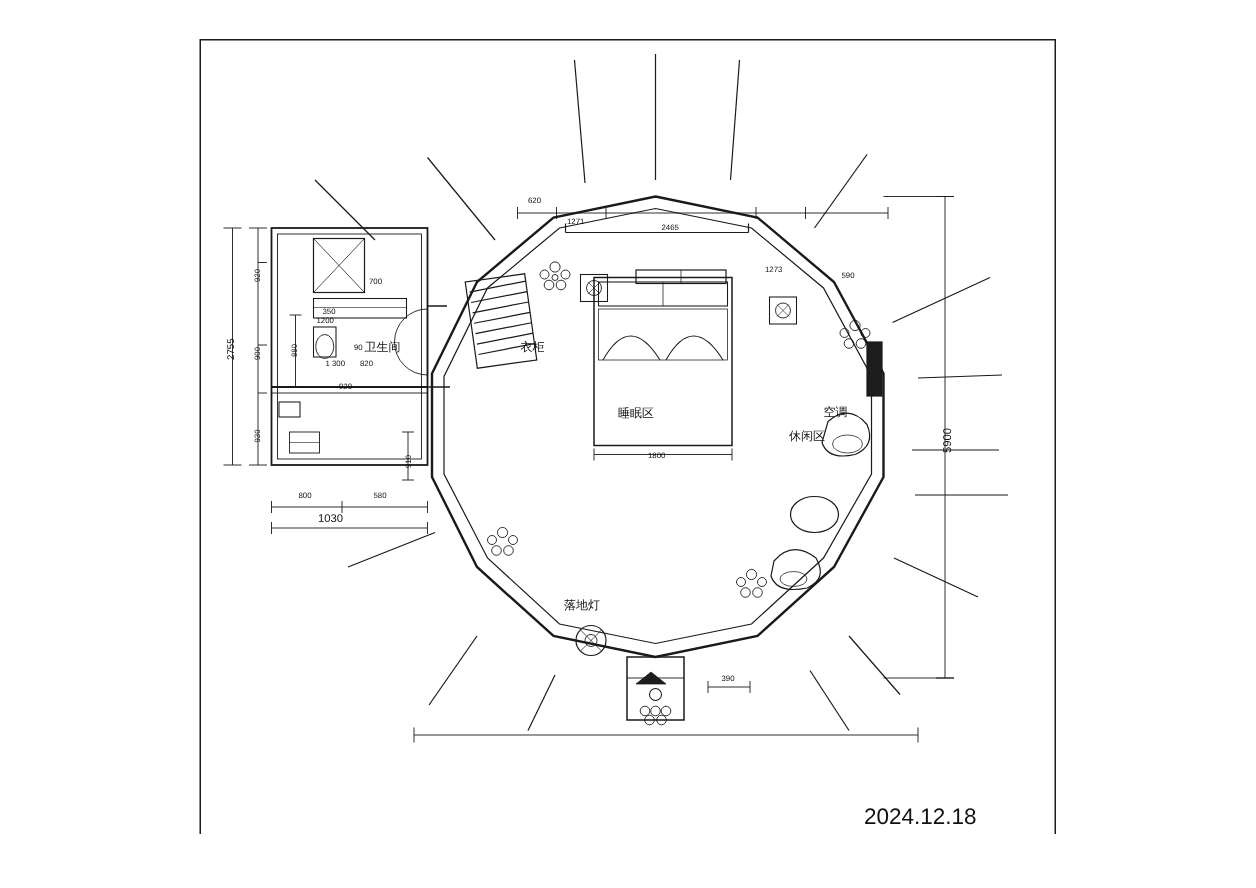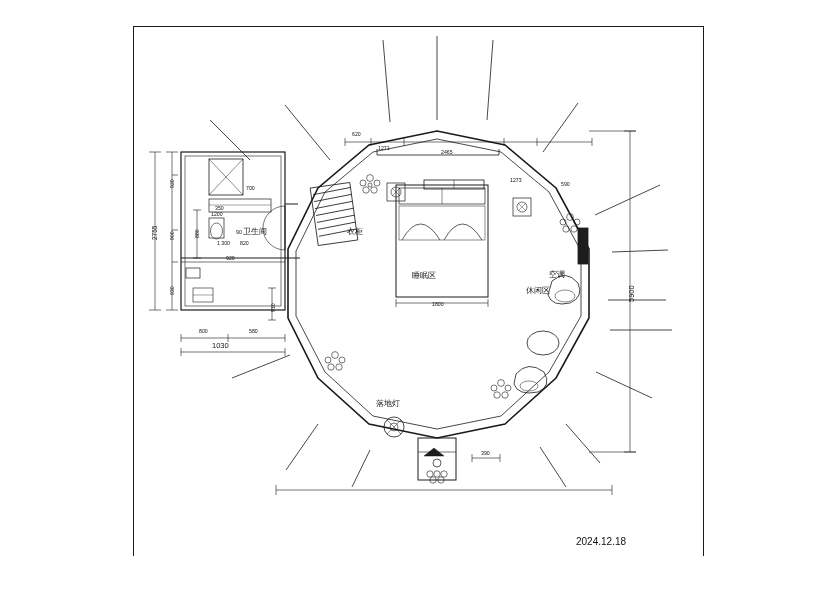--- a/index.html
+++ b/index.html
@@ -41,21 +41,21 @@
     position: absolute;
     color: #111111;
     white-space: nowrap;
     font-size: 8px;
     line-height: 1;
   }
   .datestamp {
     position: absolute;
     color: #111111;
     white-space: nowrap;
-    font-size: 10px;
+    font-size: 15px;
     line-height: 1;
   }
   svg.layer {
     position: absolute;
     left: 0;
     top: 0;
     width: 837px;
     height: 592px;
   }
 </style>

